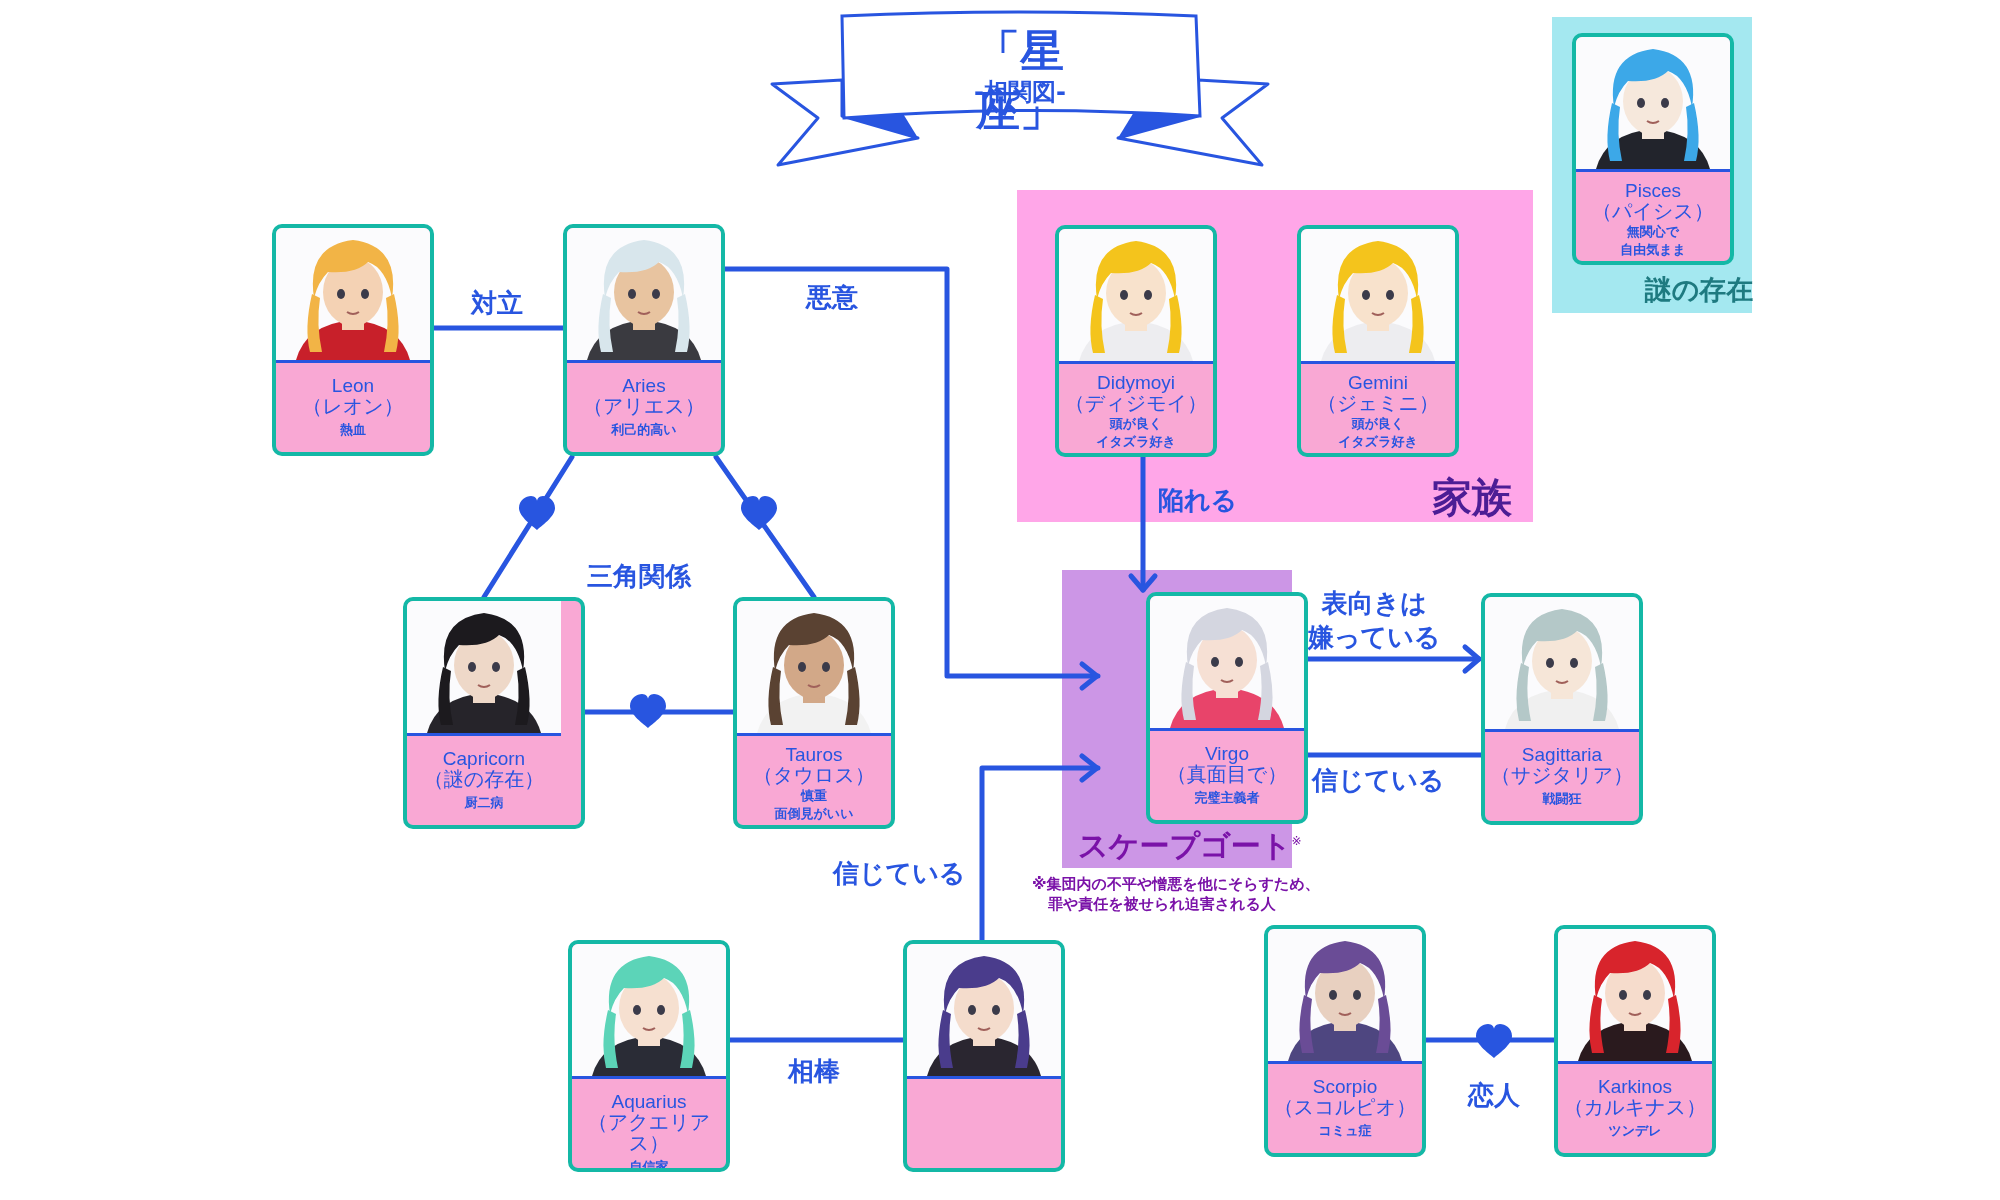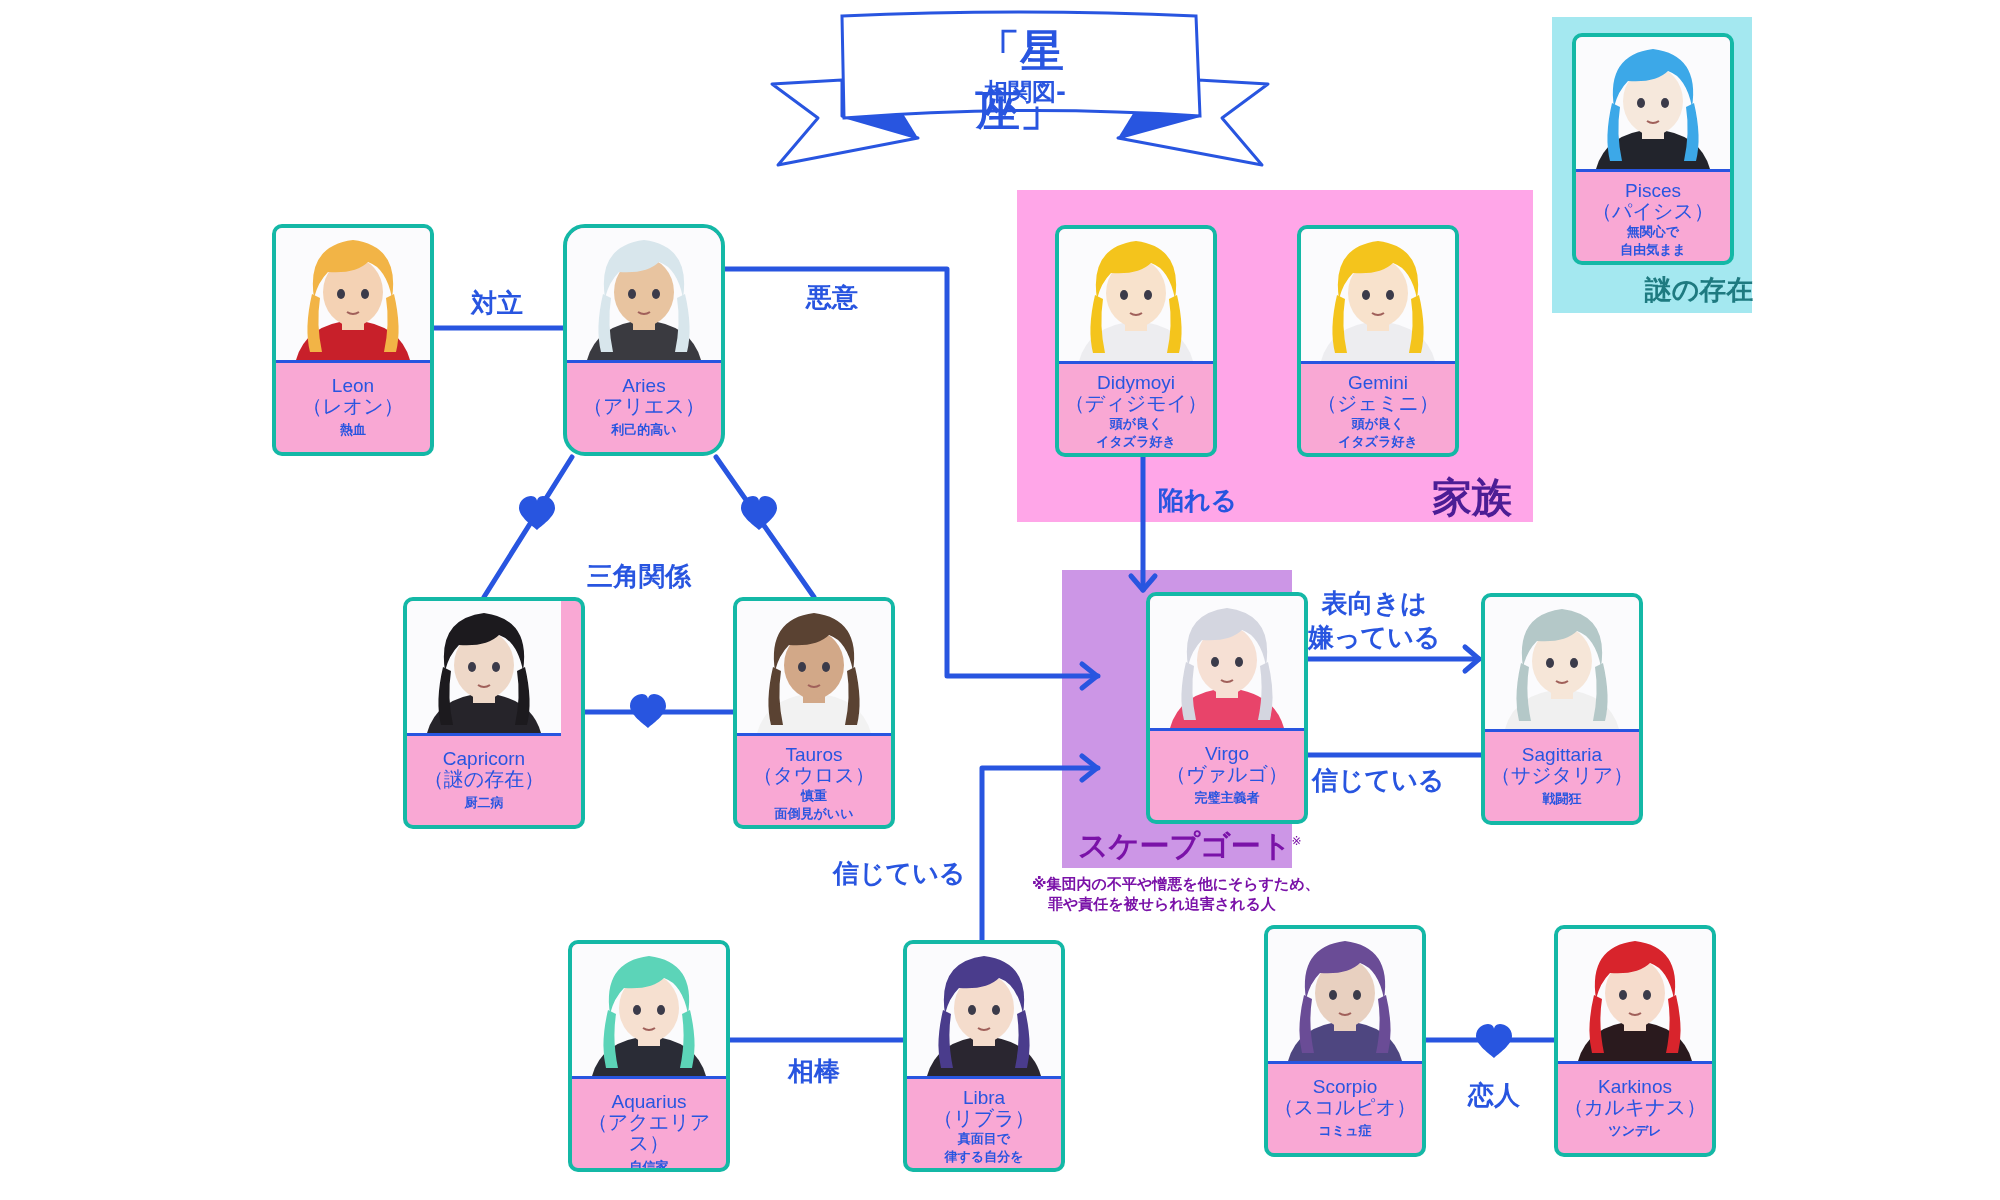--- a/index.html
+++ b/index.html
@@ -106,21 +106,21 @@
         <ellipse cx="65" cy="66" rx="4" ry="5" fill="#3b3b4a"></ellipse>
         <ellipse cx="89" cy="66" rx="4" ry="5" fill="#3b3b4a"></ellipse>
         <path d="M71,84 Q77,88 83,84" stroke="#a0605a" stroke-width="2" fill="none"></path>
       </svg></div>
     <div class="info">
       <div class="name">Leon</div>
       <div class="kana">（レオン）</div>
       <div class="trait">熱血</div>
     </div>
   </div>
-<div class="card" style="left:563px;top:224px;border-radius:22px;">
+<div class="card" style="left:563px;top:224px;">
     <div class="portrait"><svg width="154" height="132" viewBox="0 0 154 132">
         <rect width="154" height="132" fill="#fbfbfd"></rect>
         <path d="M20,132 Q30,96 77,92 Q124,96 134,132 Z" fill="#3A3A40"></path>
         <rect x="66" y="80" width="22" height="22" fill="#E8C4A0"></rect>
         <ellipse cx="77" cy="64" rx="30" ry="34" fill="#E8C4A0"></ellipse>
         <path d="M38,70 Q30,18 77,12 Q124,18 116,70 Q110,40 92,34 Q80,46 52,44 Q42,54 38,70 Z" fill="#D8E6EC"></path>
         <path d="M36,66 Q28,100 34,124 L46,124 Q40,96 44,70 Z" fill="#D8E6EC"></path>
         <path d="M118,66 Q126,100 120,124 L108,124 Q114,96 110,70 Z" fill="#D8E6EC"></path>
         <ellipse cx="65" cy="66" rx="4" ry="5" fill="#3b3b4a"></ellipse>
         <ellipse cx="89" cy="66" rx="4" ry="5" fill="#3b3b4a"></ellipse>
@@ -219,21 +219,21 @@
         <ellipse cx="77" cy="64" rx="30" ry="34" fill="#F6E0D4"></ellipse>
         <path d="M38,70 Q30,18 77,12 Q124,18 116,70 Q110,40 92,34 Q80,46 52,44 Q42,54 38,70 Z" fill="#D4D6E0"></path>
         <path d="M36,66 Q28,100 34,124 L46,124 Q40,96 44,70 Z" fill="#D4D6E0"></path>
         <path d="M118,66 Q126,100 120,124 L108,124 Q114,96 110,70 Z" fill="#D4D6E0"></path>
         <ellipse cx="65" cy="66" rx="4" ry="5" fill="#3b3b4a"></ellipse>
         <ellipse cx="89" cy="66" rx="4" ry="5" fill="#3b3b4a"></ellipse>
         <path d="M71,84 Q77,88 83,84" stroke="#a0605a" stroke-width="2" fill="none"></path>
       </svg></div>
     <div class="info">
       <div class="name">Virgo</div>
-      <div class="kana">（ヴァルゴ）</div>
+      <div class="kana">（真面目で）</div>
       <div class="trait">完璧主義者</div>
     </div>
   </div>
 <div class="card" style="left:1481px;top:593px;">
     <div class="portrait"><svg width="154" height="132" viewBox="0 0 154 132">
         <rect width="154" height="132" fill="#fbfbfd"></rect>
         <path d="M20,132 Q30,96 77,92 Q124,96 134,132 Z" fill="#F0F0F0"></path>
         <rect x="66" y="80" width="22" height="22" fill="#F6E6D8"></rect>
         <ellipse cx="77" cy="64" rx="30" ry="34" fill="#F6E6D8"></ellipse>
         <path d="M38,70 Q30,18 77,12 Q124,18 116,70 Q110,40 92,34 Q80,46 52,44 Q42,54 38,70 Z" fill="#B4C8C8"></path>
@@ -294,26 +294,20 @@
         <path d="M20,132 Q30,96 77,92 Q124,96 134,132 Z" fill="#2A2630"></path>
         <rect x="66" y="80" width="22" height="22" fill="#F4DCCC"></rect>
         <ellipse cx="77" cy="64" rx="30" ry="34" fill="#F4DCCC"></ellipse>
         <path d="M38,70 Q30,18 77,12 Q124,18 116,70 Q110,40 92,34 Q80,46 52,44 Q42,54 38,70 Z" fill="#4A3C8C"></path>
         <path d="M36,66 Q28,100 34,124 L46,124 Q40,96 44,70 Z" fill="#4A3C8C"></path>
         <path d="M118,66 Q126,100 120,124 L108,124 Q114,96 110,70 Z" fill="#4A3C8C"></path>
         <ellipse cx="65" cy="66" rx="4" ry="5" fill="#3b3b4a"></ellipse>
         <ellipse cx="89" cy="66" rx="4" ry="5" fill="#3b3b4a"></ellipse>
         <path d="M71,84 Q77,88 83,84" stroke="#a0605a" stroke-width="2" fill="none"></path>
       </svg></div>
-    <div class="info">
-      <div class="name" style="margin-top: 8px;">Libra</div>
-      <div class="kana">（リブラ）</div>
-      <div class="trait two">真面目で</div>
-      <div class="trait two">律する自分を</div>
-    </div>
   </div>
 <div class="card" style="left:1264px;top:925px;">
     <div class="portrait"><svg width="154" height="132" viewBox="0 0 154 132">
         <rect width="154" height="132" fill="#fbfbfd"></rect>
         <path d="M20,132 Q30,96 77,92 Q124,96 134,132 Z" fill="#4E4680"></path>
         <rect x="66" y="80" width="22" height="22" fill="#E8D0C0"></rect>
         <ellipse cx="77" cy="64" rx="30" ry="34" fill="#E8D0C0"></ellipse>
         <path d="M38,70 Q30,18 77,12 Q124,18 116,70 Q110,40 92,34 Q80,46 52,44 Q42,54 38,70 Z" fill="#6A4C96"></path>
         <path d="M36,66 Q28,100 34,124 L46,124 Q40,96 44,70 Z" fill="#6A4C96"></path>
         <path d="M118,66 Q126,100 120,124 L108,124 Q114,96 110,70 Z" fill="#6A4C96"></path>

